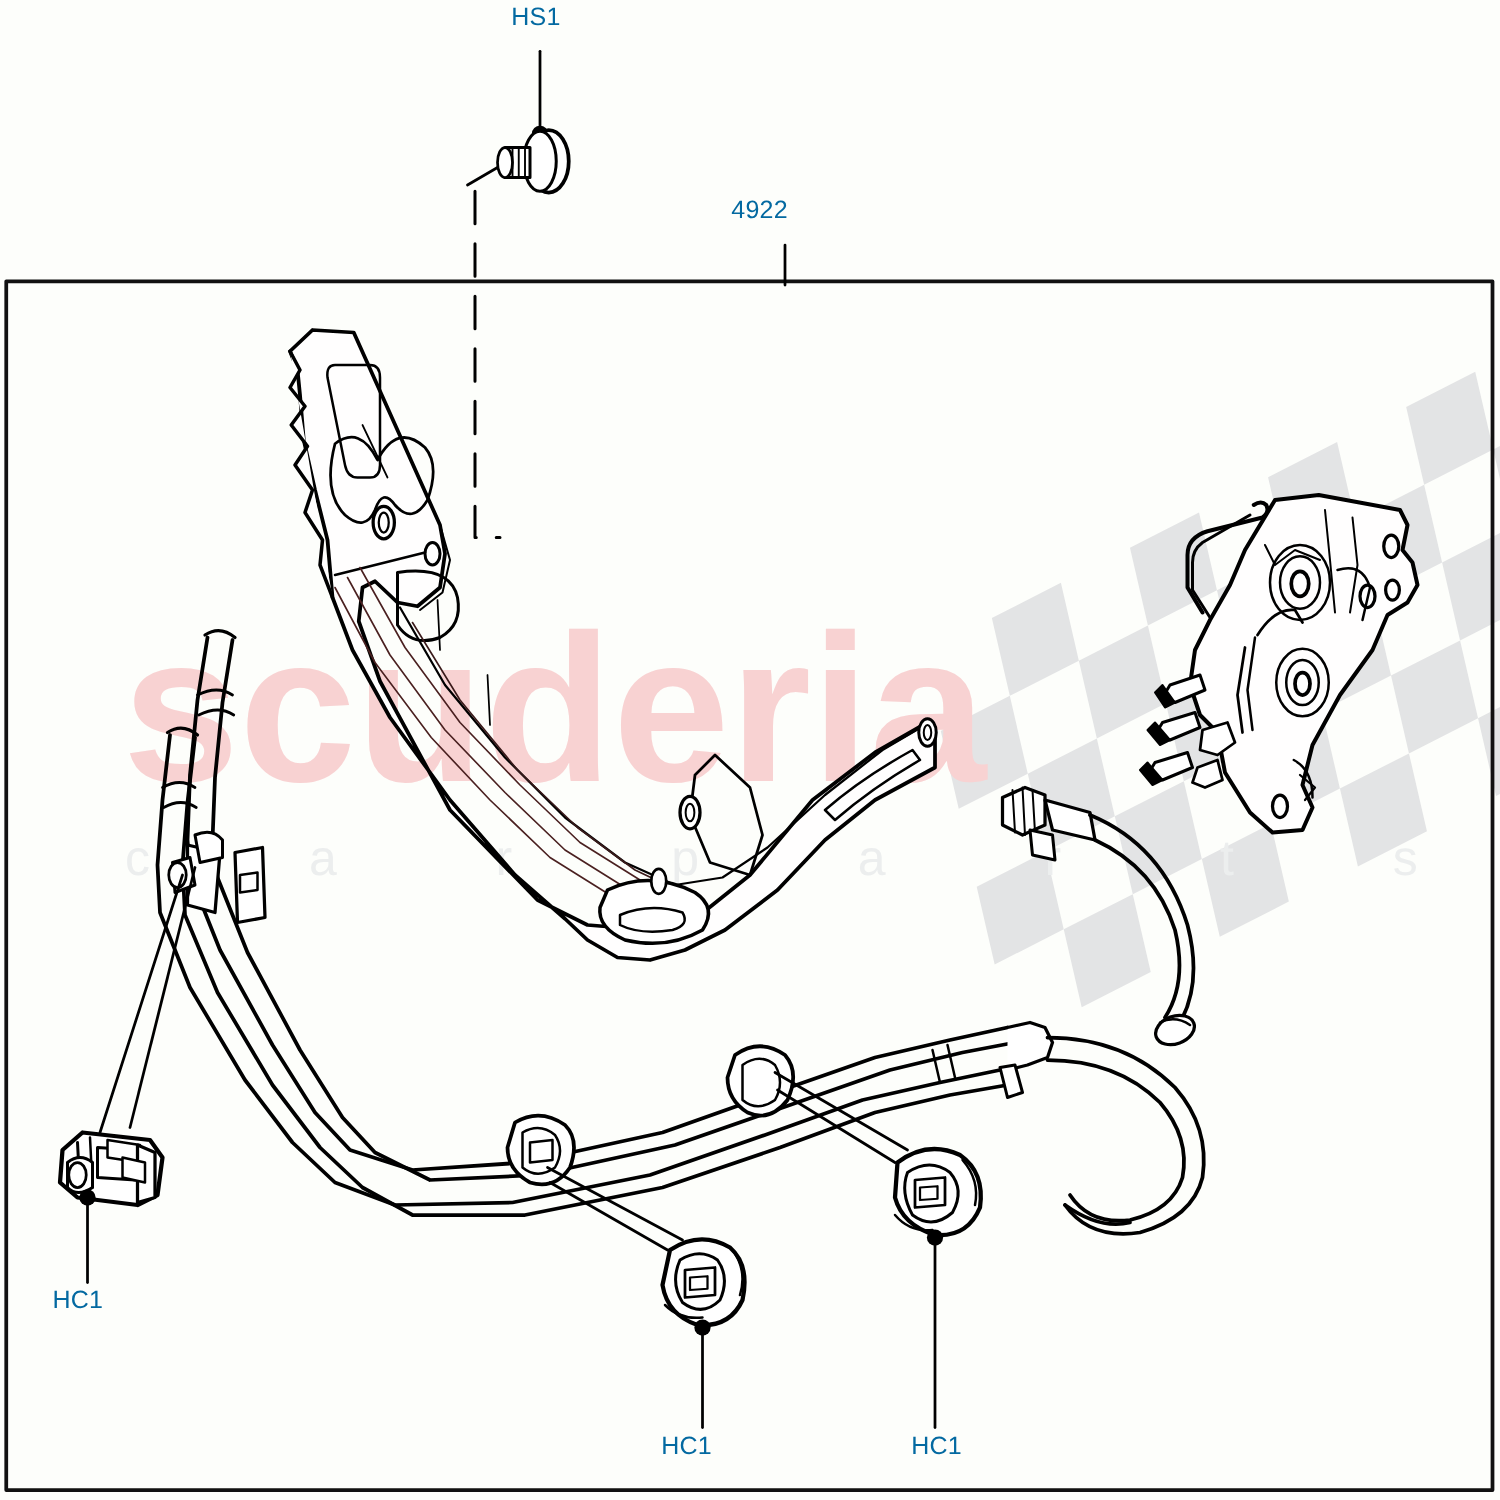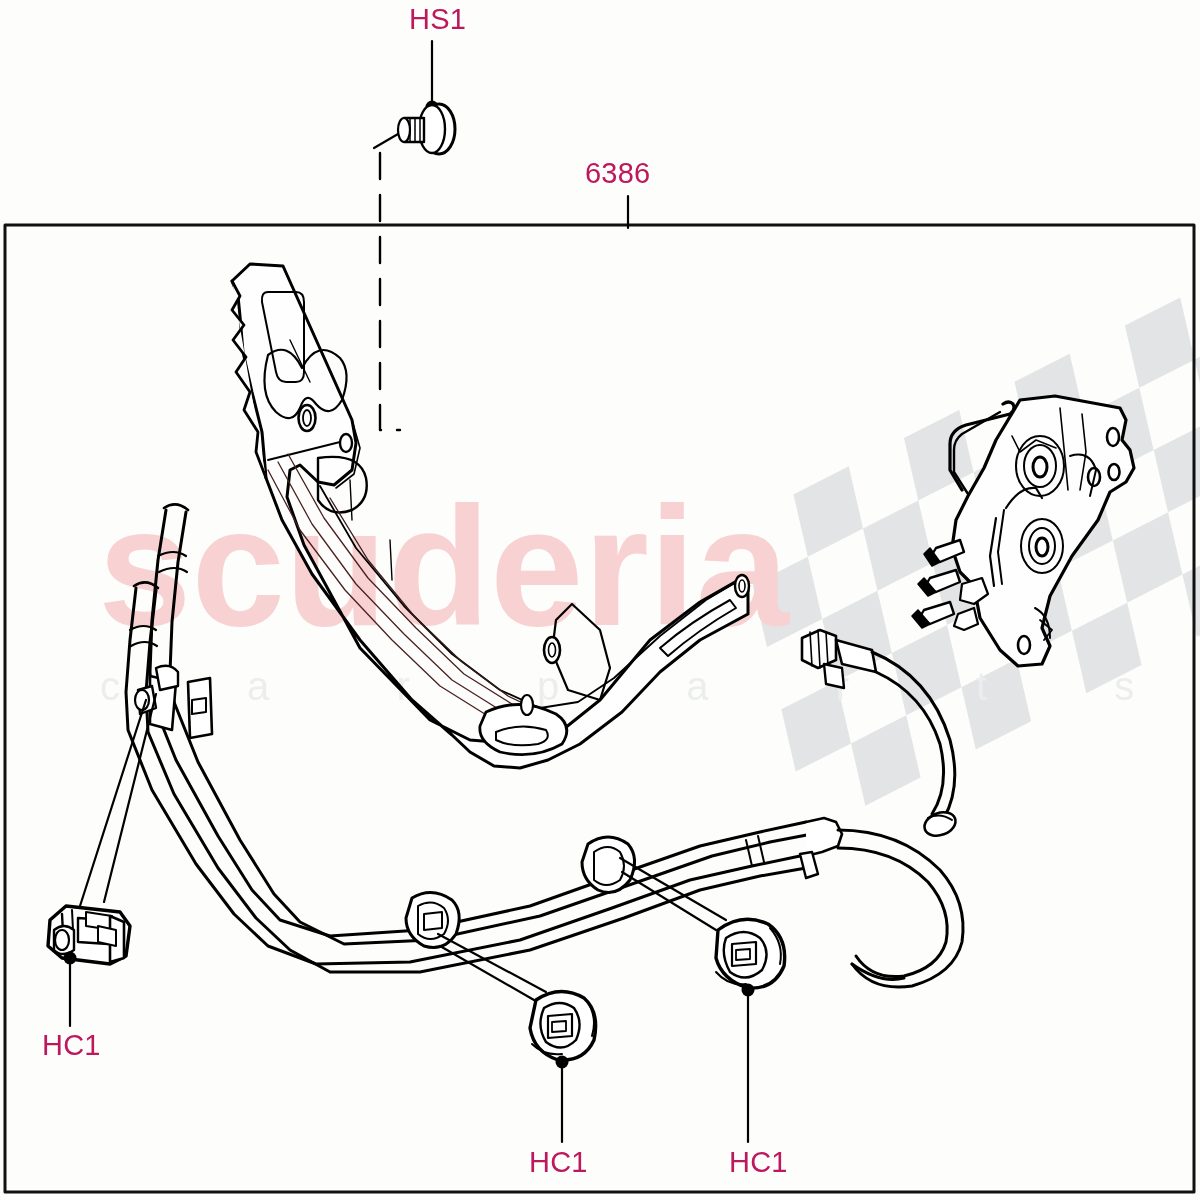--- a/index.html
+++ b/index.html
@@ -5,22 +5,22 @@
   html,body{margin:0;padding:0;background:#ffffff;}
   body{
     width:1200px;height:1200px;overflow:hidden;position:relative;
     font-family:"Liberation Sans","DejaVu Sans",sans-serif;
     background:#fdfefb;
   }
   #stage{position:absolute;left:0;top:0;width:1200px;height:1200px;}
   #stage svg{position:absolute;left:0;top:0;}
   .label{
     position:absolute;
-    color:#be185d;
-    font-size:29px;
+    color:#0369a1;
+    font-size:20px;
     font-weight:400;
     letter-spacing:0.2px;
     white-space:nowrap;
     font-family:"Liberation Sans","DejaVu Sans",sans-serif;
   }
   .lbl-hs1{left:409px;top:3px;}
   .lbl-9289{left:585px;top:157px;}
   .lbl-hc1-a{left:42px;top:1029px;}
   .lbl-hc1-b{left:529px;top:1146px;}
   .lbl-hc1-c{left:729px;top:1146px;}
@@ -335,18 +335,18 @@
       <circle cx="748" cy="990" r="6.5" fill="#000" stroke="none"></circle>
       <line x1="748" y1="994" x2="748" y2="1142" stroke-width="2.2"></line>
 
       <line x1="716" y1="930" x2="622" y2="872" stroke-width="2.2"></line>
       <line x1="726" y1="920" x2="620" y2="858" stroke-width="2.2"></line>
     </g>
 
   </svg>
 
   <div class="label lbl-hs1">HS1</div>
-  <div class="label lbl-9289">6386</div>
+  <div class="label lbl-9289">4922</div>
   <div class="label lbl-hc1-a">HC1</div>
   <div class="label lbl-hc1-b">HC1</div>
   <div class="label lbl-hc1-c">HC1</div>
 
 </div>
 
 </body></html>

